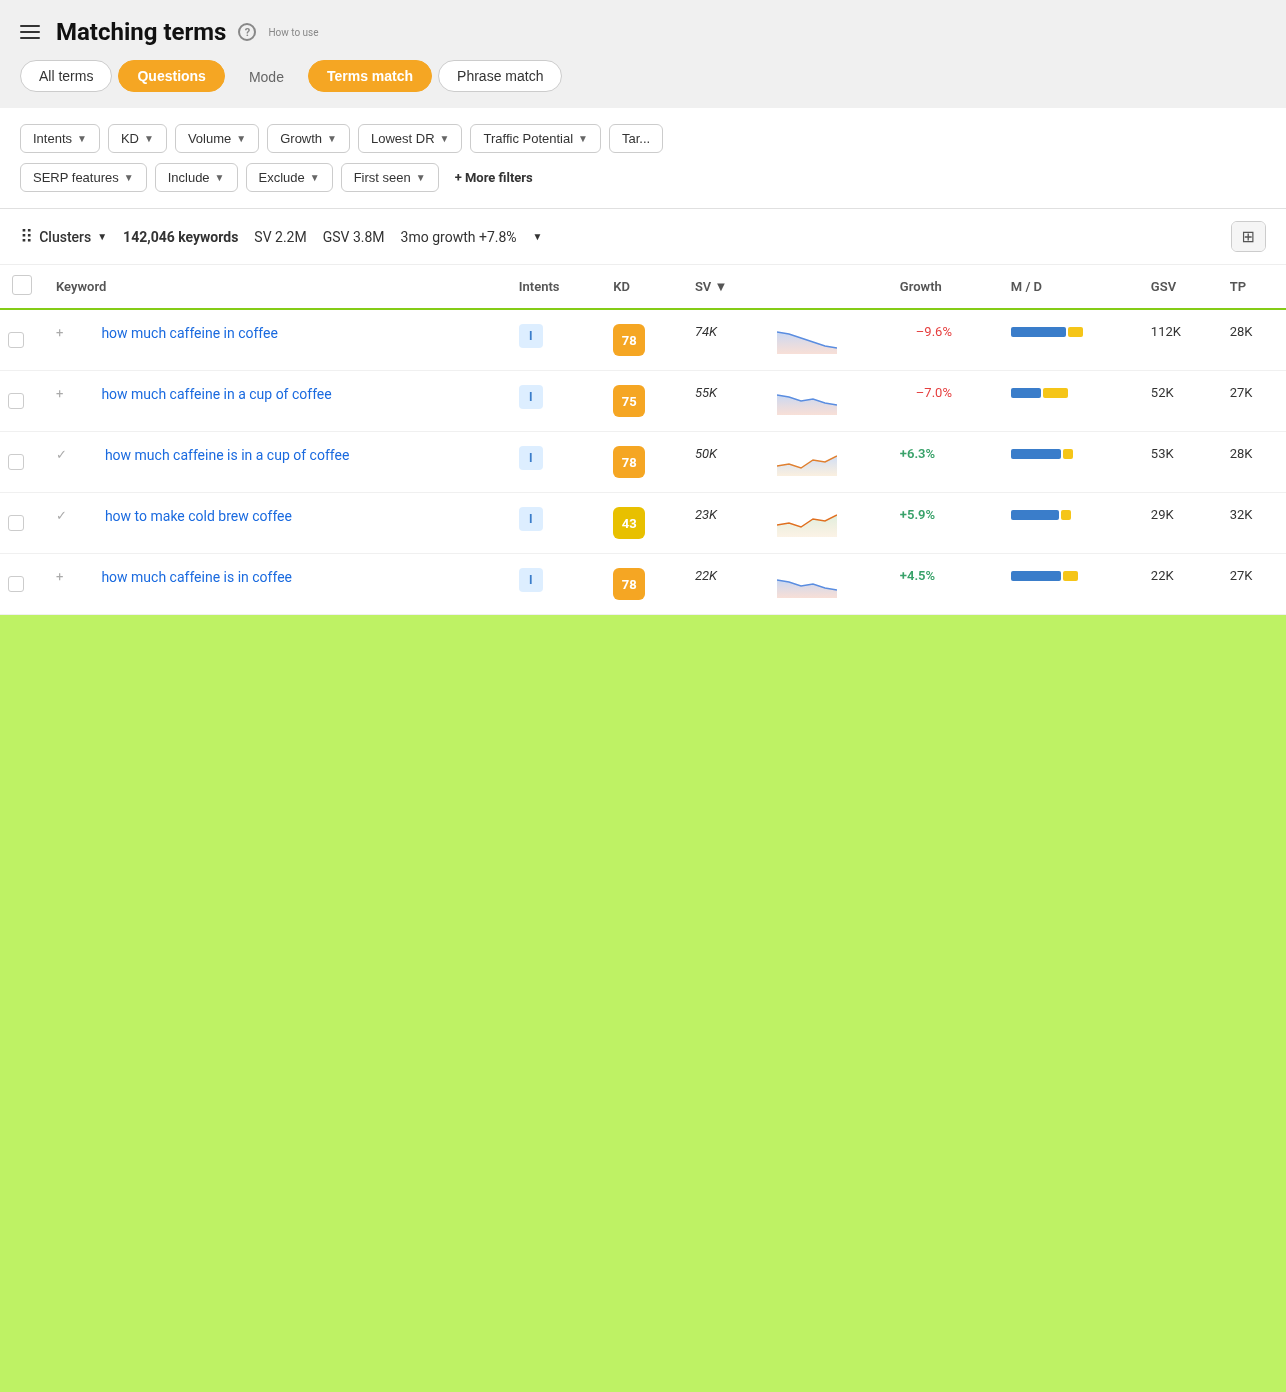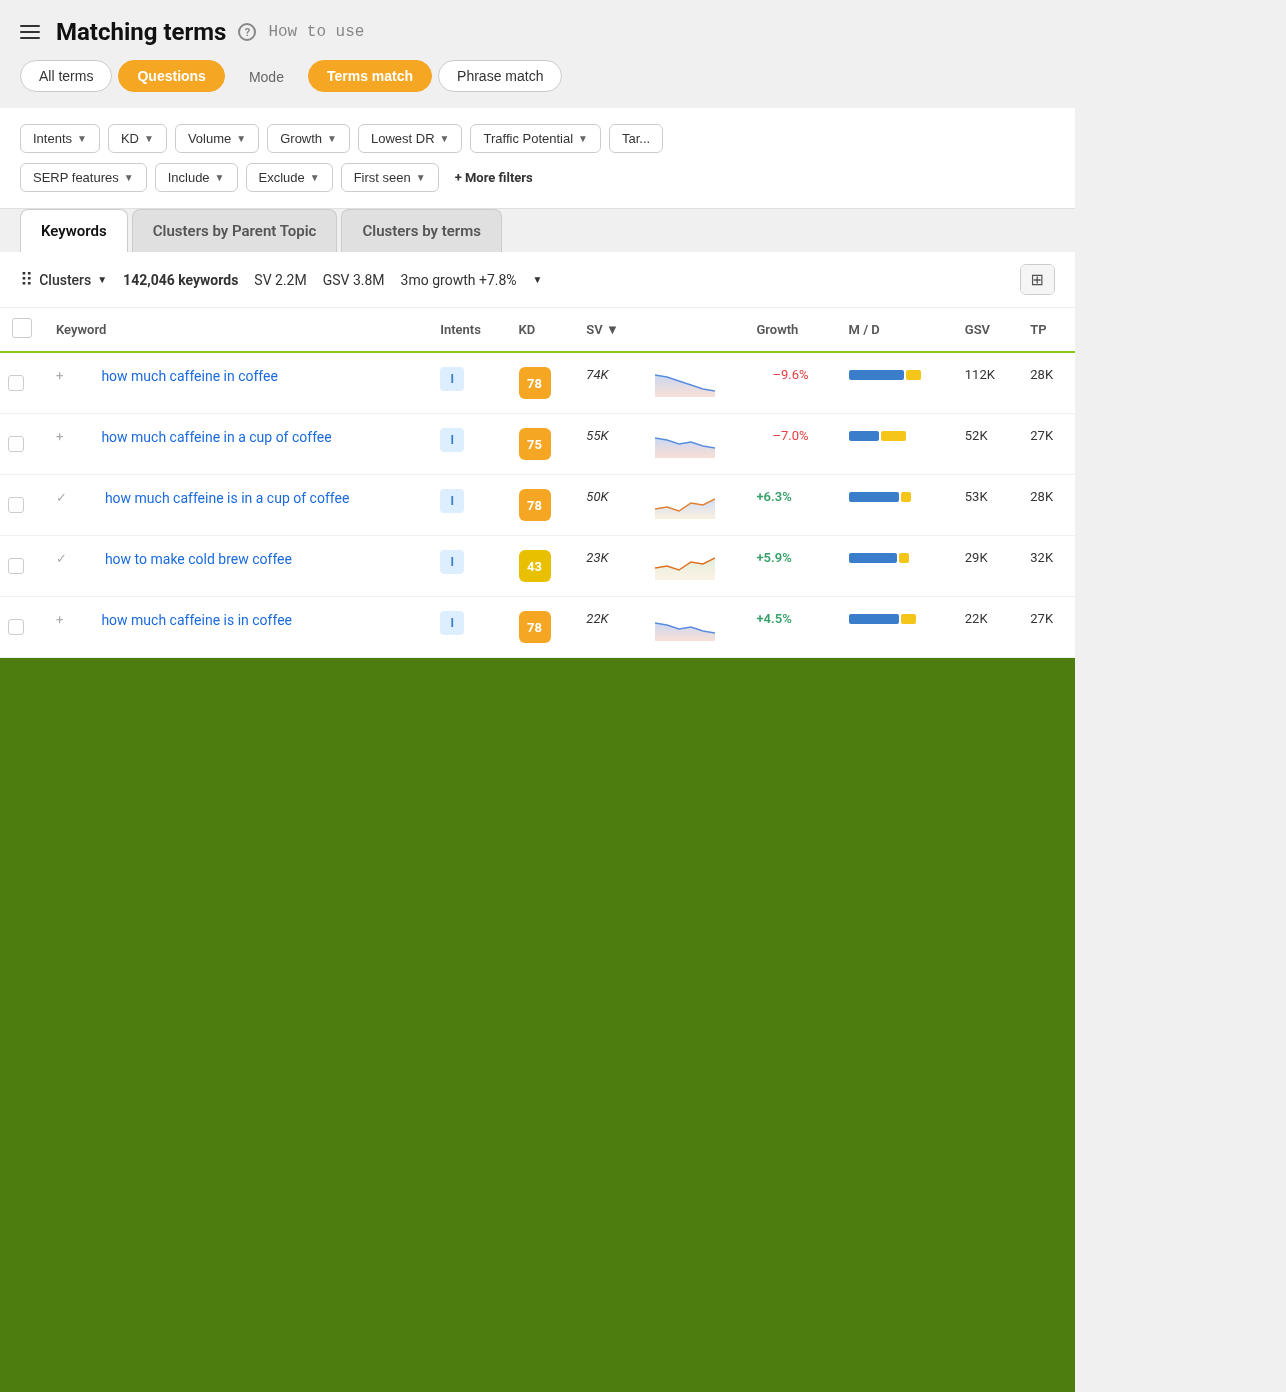--- a/index.html
+++ b/index.html
@@ -3,23 +3,23 @@
   <meta charset="utf-8">
   <style>
     * { box-sizing: border-box; margin: 0; padding: 0; }
     body {
       font-family: -apple-system, BlinkMacSystemFont, 'Segoe UI', Roboto, sans-serif;
       background: #f0f0f0;
       color: #222;
       font-size: 14px;
     }
     .page {
-      width: 1075px;
+      width: 1286px;
       min-height: 1392px;
-      background: #4d7c0f;
+      background: #bef264;
       padding: 0;
     }
     
     .header {
       display: flex;
       align-items: center;
       padding: 18px 20px 14px 16px;
       background: #f0f0f0;
       gap: 12px;
     }
@@ -50,23 +50,22 @@
       display: flex;
       align-items: center;
       justify-content: center;
       font-size: 11px;
       color: #888;
       font-weight: 700;
       cursor: pointer;
     }
     .how-to-use {
       color: #888;
-      font-size: 16px;
-      cursor: pointer;
-      font-family: Liberation Mono, monospace;
+      font-size: 10px;
+      cursor: pointer;
     }
     
     .tab-bar {
       display: flex;
       align-items: flex-end;
       padding: 0 20px 16px 20px;
       gap: 6px;
       background: #f0f0f0;
     }
     .tab-btn {
@@ -406,25 +405,20 @@
         <span class="chevron">▼</span>
       </button>
       <button class="filter-btn">
         <span>First seen</span>
         <span class="chevron">▼</span>
       </button>
       <span class="more-filters">+ More filters</span>
     </div>
   </div>
 
-  <div class="tab-nav">
-    <div class="tab-nav-item active">Keywords</div>
-    <div class="tab-nav-item">Clusters by Parent Topic</div>
-    <div class="tab-nav-item">Clusters by terms</div>
-  </div>
 
   <div class="summary-bar">
     <div class="clusters-btn">
       <span style="font-size:18px;">⠿</span>
       <span>Clusters</span>
       <span style="font-size:10px;">▼</span>
     </div>
     <span class="summary-stat"><strong>142,046 keywords</strong></span>
     <span class="summary-stat">SV 2.2M</span>
     <span class="summary-stat">GSV 3.8M</span>

